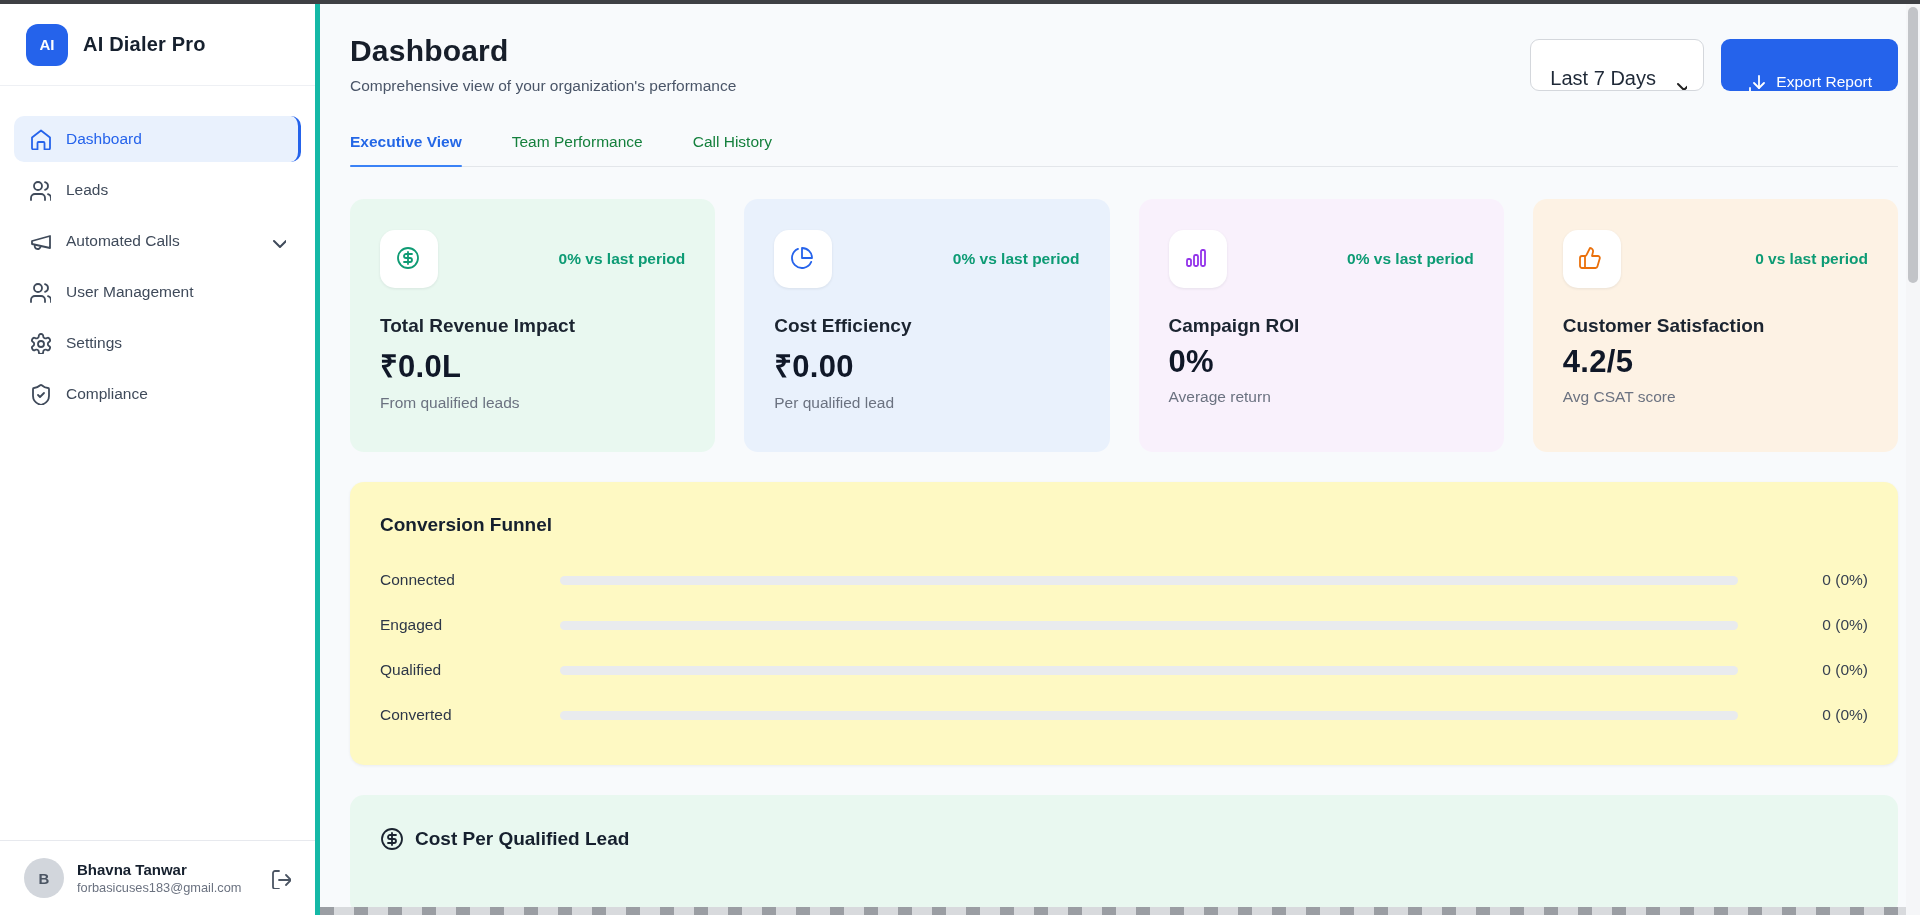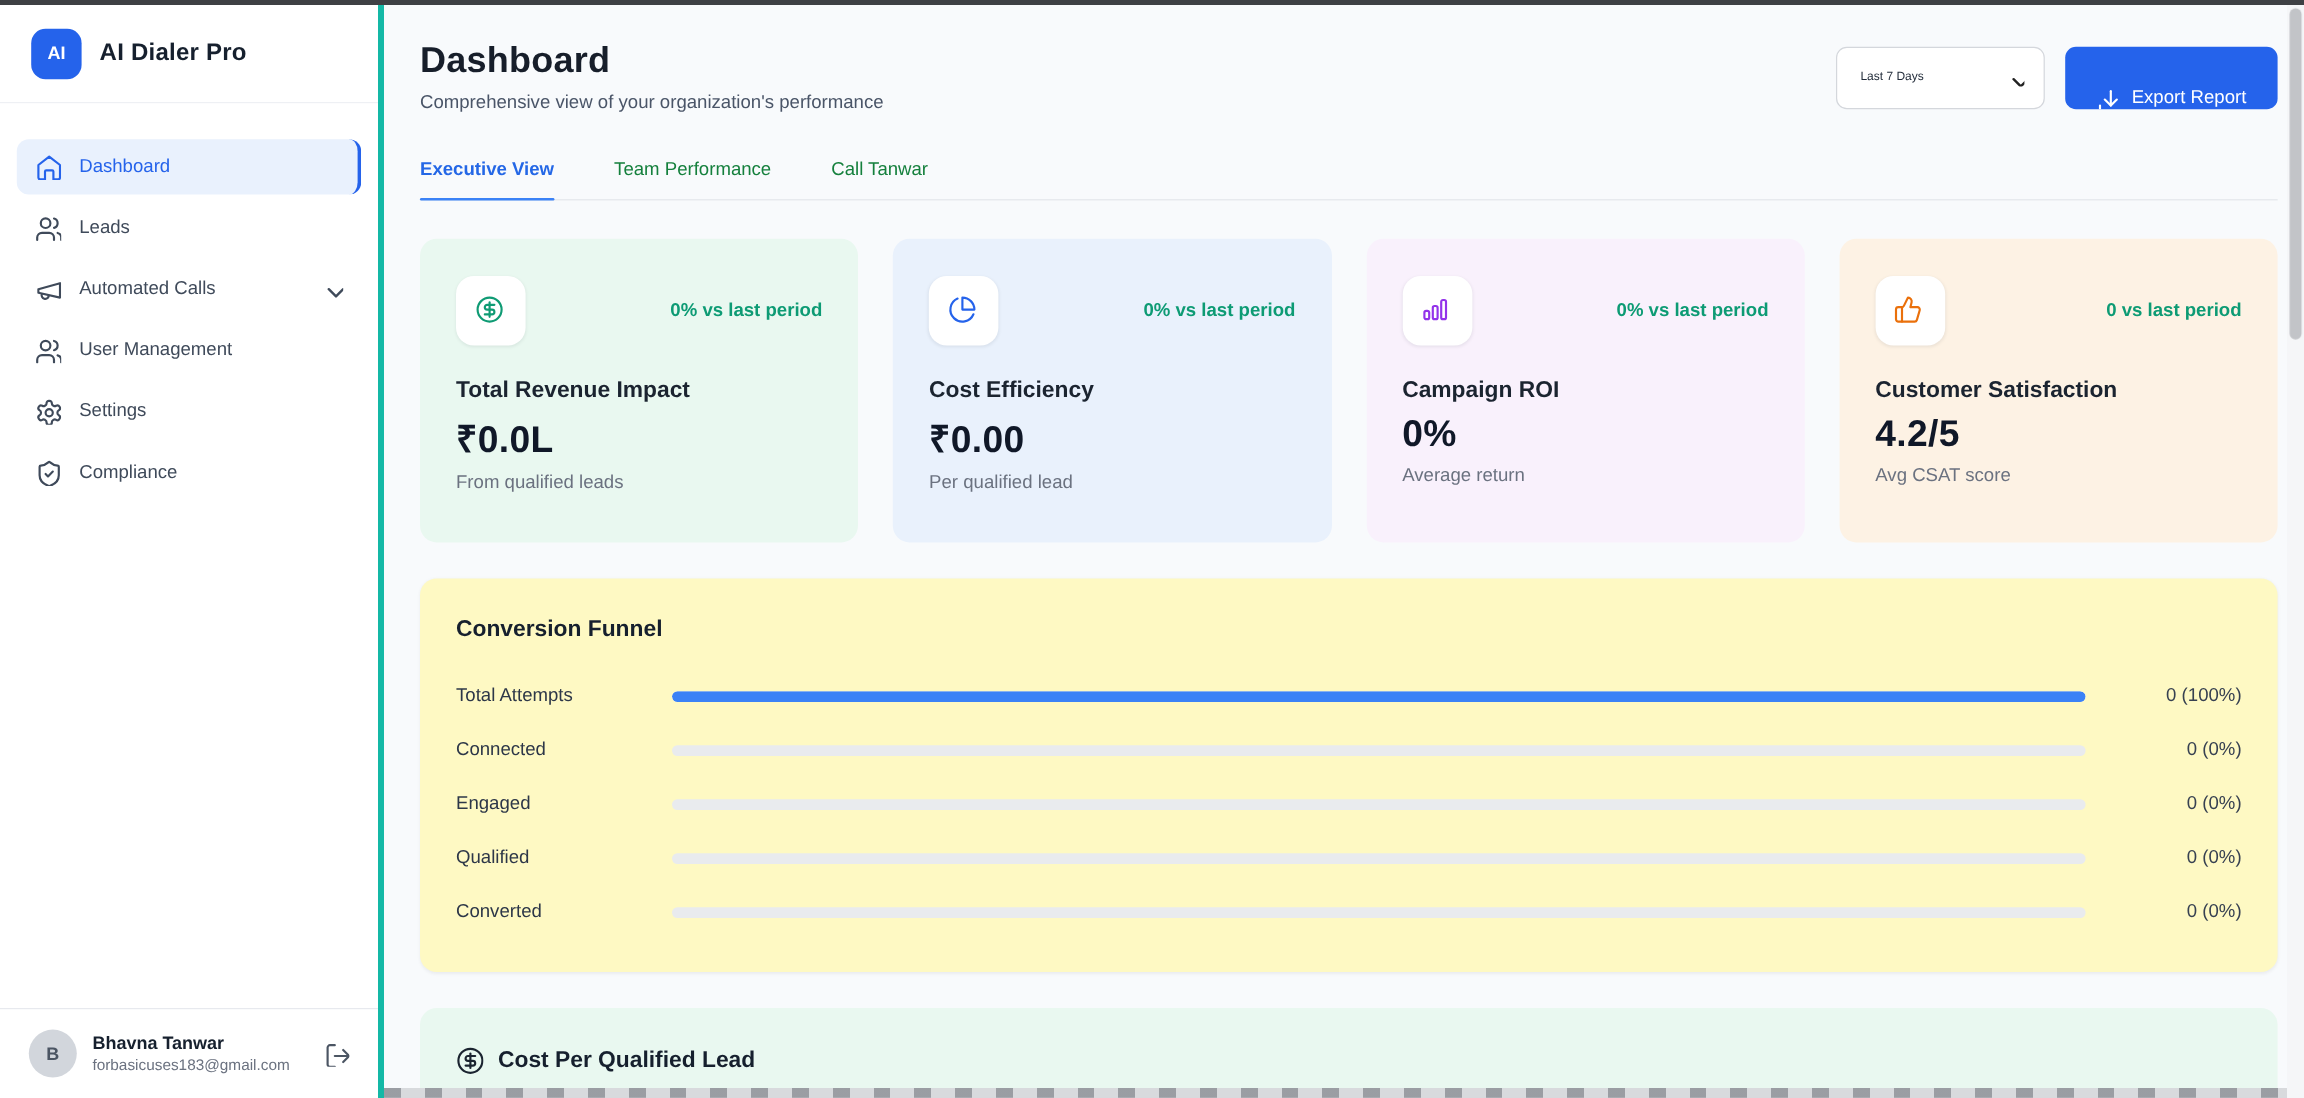--- a/index.html
+++ b/index.html
@@ -59,22 +59,22 @@
   
   .main { margin-left:320px; padding:30px 22px 0 30px; height:911px; margin-top:4px; overflow:hidden; }
 
   .header-row { display:flex; align-items:center; justify-content:space-between; }
   .page-title { font-size:30px; font-weight:700; color:#171e2a; letter-spacing:.2px; }
   .page-subtitle { font-size:15.5px; color:#4a5568; margin-top:9px; }
   .header-controls { display:flex; align-items:center; gap:17px; }
   .date-select {
     height:52px; min-width:174px; background:#fff;
     border:1.5px solid #d4d7dc; border-radius:9px;
-    display:flex; align-items:center; justify-content:space-between;
-    padding:0 16px 0 19px; font-size:10px; color:#1f2937; cursor:pointer; gap:14px;
+    display:flex; align-items:flex-end; justify-content:space-between;
+    padding:0 16px 0 19px; font-size:20px; color:#1f2937; cursor:pointer; gap:14px;
   }
   .date-select svg { width:15px; height:15px; color:#222; }
   .export-btn {
     height:52px; background:#2563eb; color:#fff; border:none; border-radius:9px;
     padding:0 26px; font-size:15.5px; font-weight:500; font-family:Liberation Sans, sans-serif;
     display:flex; align-items:flex-end; gap:11px; cursor:pointer;
   }
   .export-btn svg { width:18px; height:18px; }
 
   
@@ -287,21 +287,21 @@
             <use href="#i-download"></use>
           </svg>
         <span>Export Report</span>
       </button>
     </div>
   </div>
 
   <div class="tabs">
     <div class="tab active">Executive View</div>
     <div class="tab">Team Performance</div>
-    <div class="tab">Call Tanwar</div>
+    <div class="tab">Call History</div>
   </div>
 
   <div class="stats">
 
     <div class="stat-card green">
       <div class="stat-top">
         <div class="icon-tile">
           <svg class="ic-green">
               <use href="#i-dollar-circle"></use>
             </svg>
@@ -353,27 +353,20 @@
       <div class="stat-title">Customer Satisfaction</div>
       <div class="stat-value">4.2/5</div>
       <div class="stat-sub">Avg CSAT score</div>
     </div>
   </div>
 
   <section class="funnel-card">
     <div class="funnel-title">Conversion Funnel</div>
     <div class="funnel-rows">
 
-      <div class="funnel-row">
-        <div class="funnel-label">Total Attempts</div>
-        <div class="bar-track">
-          <div class="bar-fill" style="width: 100%;"></div>
-        </div>
-        <div class="funnel-value">0 (100%)</div>
-      </div>
 
       <div class="funnel-row">
         <div class="funnel-label">Connected</div>
         <div class="bar-track">
           <div class="bar-fill" style="width: 0%;"></div>
         </div>
         <div class="funnel-value">0 (0%)</div>
       </div>
 
       <div class="funnel-row">

